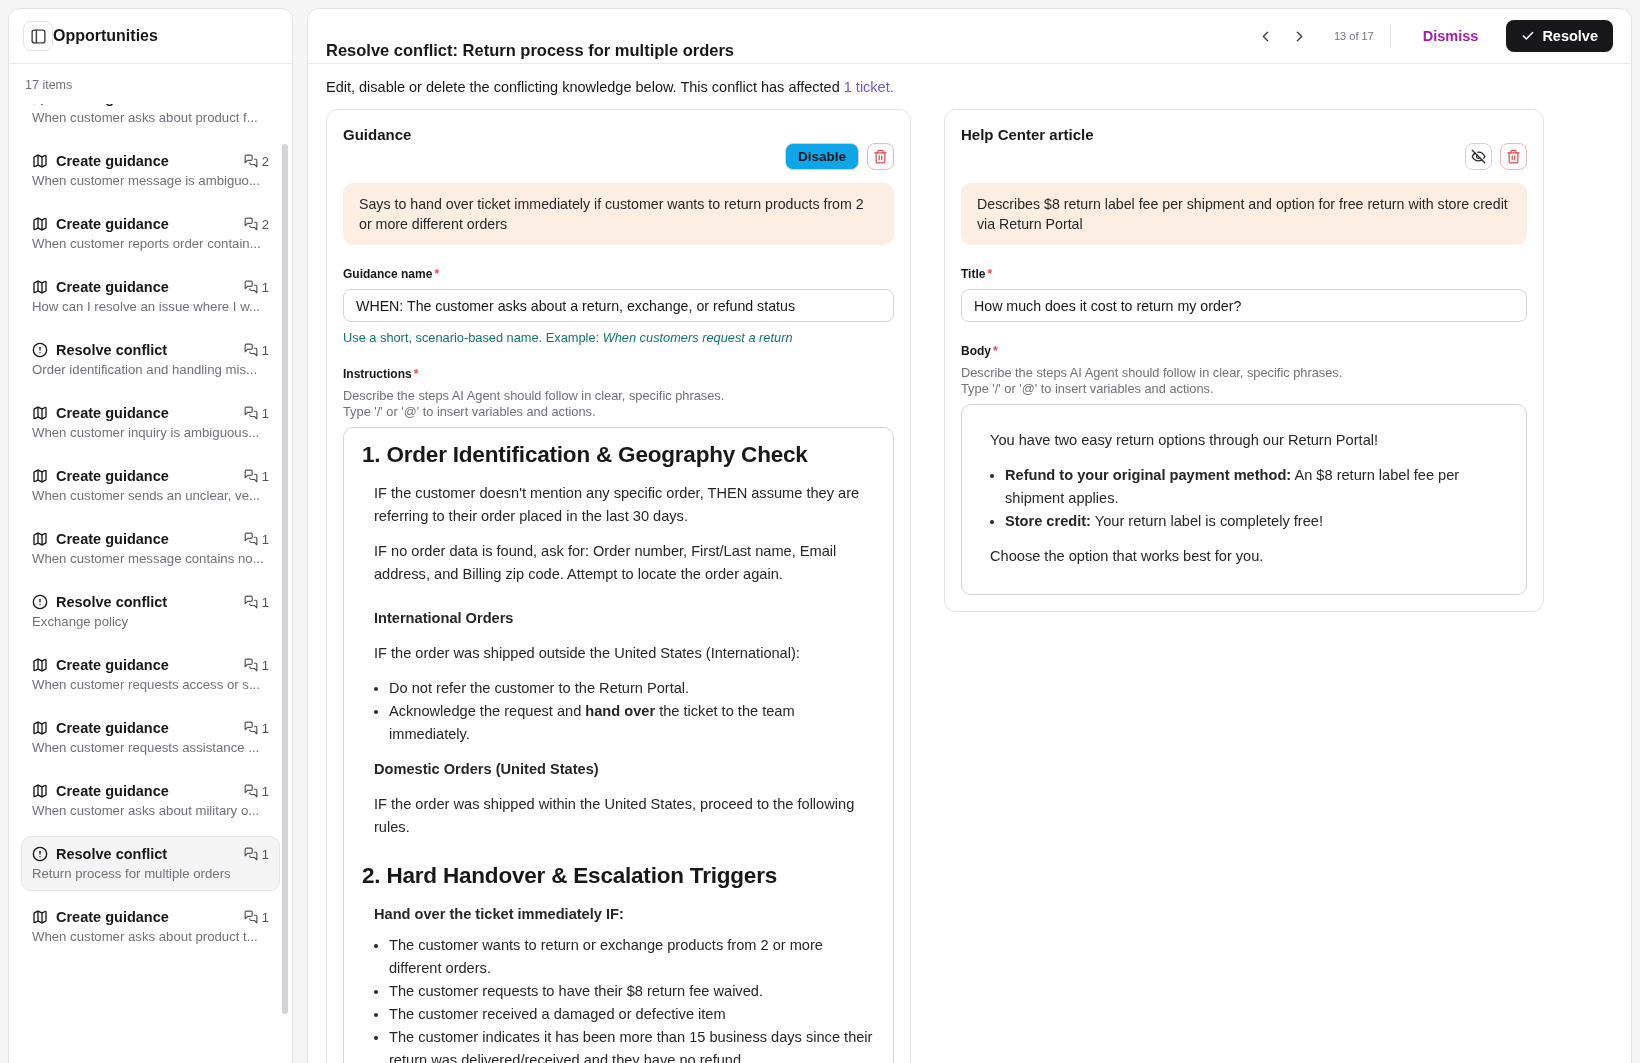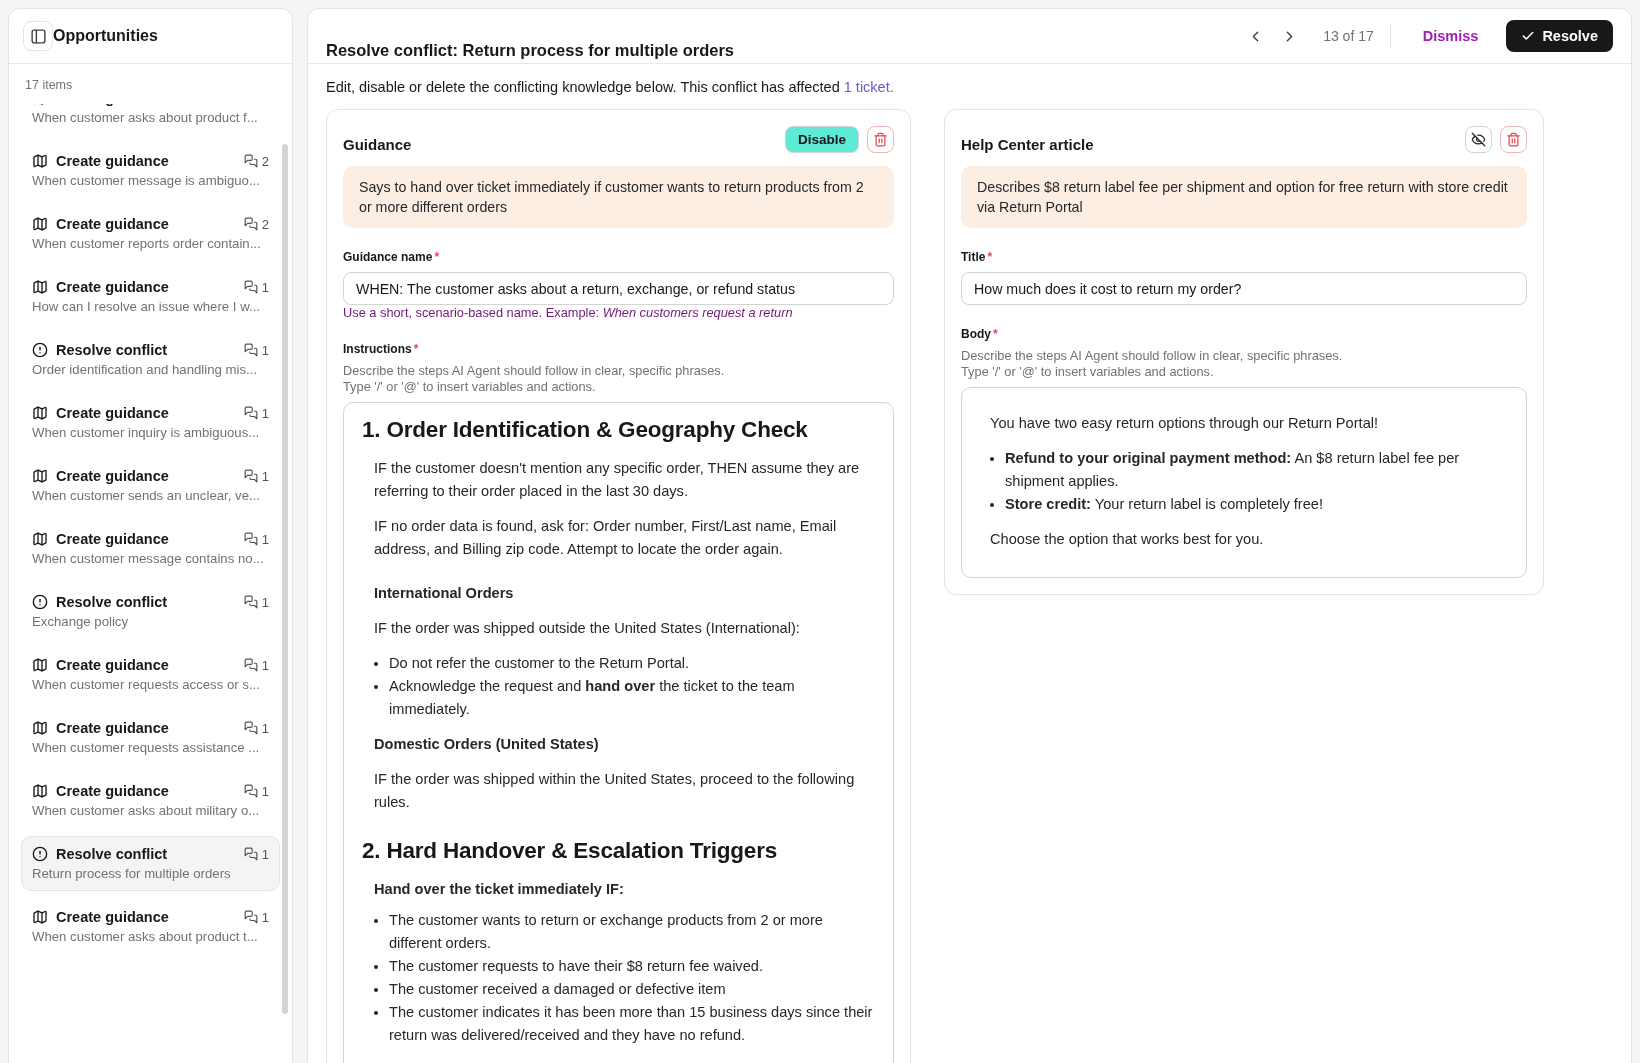--- a/index.html
+++ b/index.html
@@ -57,66 +57,66 @@
   .m-header {
     height:55px; display:flex; align-items:center; padding:0 18px;
     border-bottom:1px solid #e9e9ec;
   }
   .m-title { font-size:16.5px; font-weight:700; color:#18181b;margin-top:29px; }
   .m-actions { margin-left:auto; display:flex; align-items:center; gap:6px; }
   .nav-btn {
     width:28px; height:28px; border:none; background:transparent; border-radius:8px;
     display:flex; align-items:center; justify-content:center; color:#3f3f46; cursor:pointer; padding:0;
   }
-  .m-pagination { color:#71717a; font-size:14px; margin:0 10px 0 14px;text-align:right; }
+  .m-pagination { color:#71717a; font-size:11px; margin:0 10px 0 14px;text-align:right; }
   .m-divider { width:1px; height:24px; background:#e4e4e7; margin-right:12px; }
   .btn-dismiss {
     border:none; background:transparent; font-family:inherit;
     font-size:14.5px; font-weight:700; color:#a21caf; padding:8px 14px;
     border-radius:8px; cursor:pointer; margin-right:8px;
   }
   .btn-resolve {
     display:flex; align-items:center; gap:7px; border:none; cursor:pointer;
     background:#18181b; color:#fff; font-family:inherit; font-size:14.5px; font-weight:700;
     padding:8px 15px; border-radius:8px;
   }
   .m-content { padding:15px 18px 0; }
   .m-intro { font-size:14.5px; color:#18181b; }
   .m-intro a { color:#6e56cf; text-decoration:none; cursor:pointer; }
 
   .cols {
     margin-top:14px; display:grid; grid-template-columns:585px 600px;
     gap:33px; align-items:start;
   }
   .card { border:1px solid #e4e4e7; border-radius:12px; padding:16px 16px; background:#fff; }
-  .card-head { display:flex; align-items:flex-end; }
+  .card-head { display:flex; align-items:flex-start;flex-direction:column; }
   .card-title { font-size:15px; font-weight:700; color:#18181b; }
   .card-actions { margin-left:auto; display:flex; align-items:center; gap:8px; }
   .btn-disable {
-    border:1px solid #d4d4d8; background:#5eead4; border-radius:8px; cursor:pointer;
+    border:1px solid #d4d4d8; background:#0ea5e9; border-radius:8px; cursor:pointer;
     font-family:inherit; font-size:13.5px; font-weight:700; color:#18181b; padding:5px 12px;
   }
   .btn-ic {
     width:27px; height:27px; border-radius:8px; background:#fff; cursor:pointer; padding:0;
     border:1px solid #d4d4d8; color:#27272a;
     display:flex; align-items:center; justify-content:center;
   }
   .btn-ic.danger { border-color:#f3b4b6; color:#e5484d; }
 
   .callout {
     margin-top:13px; background:#fdeee4; border-radius:10px;
     padding:11px 16px; font-size:14.2px; line-height:20px; color:#27272a;
   }
   .f-label { margin-top:22px; font-size:12px; font-weight:700; color:#18181b; }
   .req { color:#e5484d; margin-left:2px; font-weight:700; }
   .f-input {
     margin-top:8px; width:100%; height:33px; border:1px solid #d4d4d8; border-radius:8px;
     padding:0 12px; font-family:inherit; font-size:14.2px; color:#18181b; background:#fff;
   }
-  .f-help { font-size:12.8px; color:#701a75; }
+  .f-help { margin-top:8px; font-size:12.8px; color:#0f766e; }
   .f-help .ex { font-style:italic; }
   .f-help2 { margin-top:7px; font-size:12.8px; line-height:15.5px; color:#71717a; }
 
   .editor {
     margin-top:8px; border:1px solid #d4d4d8; border-radius:10px;
     padding:8px 18px 70px; background:#fff;
   }
   .bodybox {
     margin-top:8px; border:1px solid #d4d4d8; border-radius:10px;
     padding:12px 16px 14px; background:#fff;

